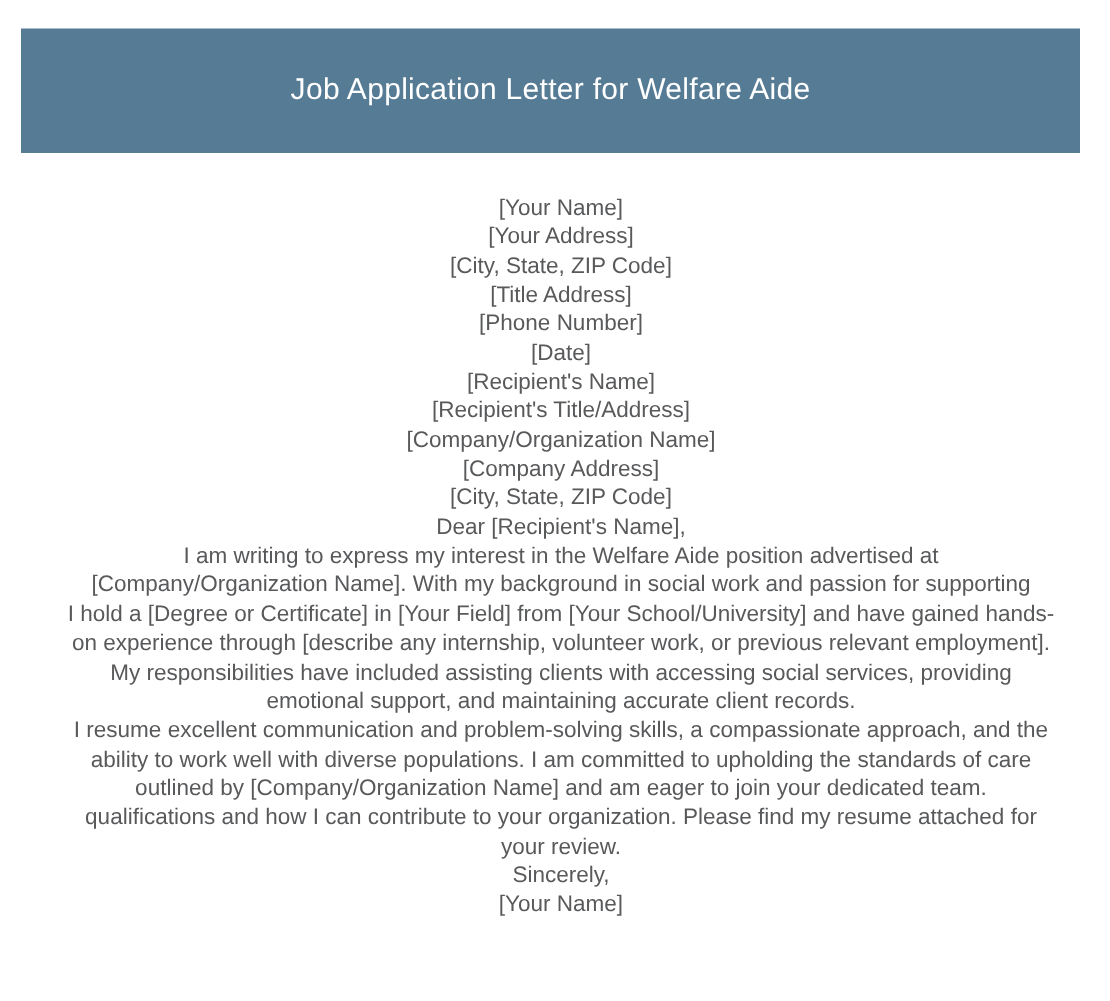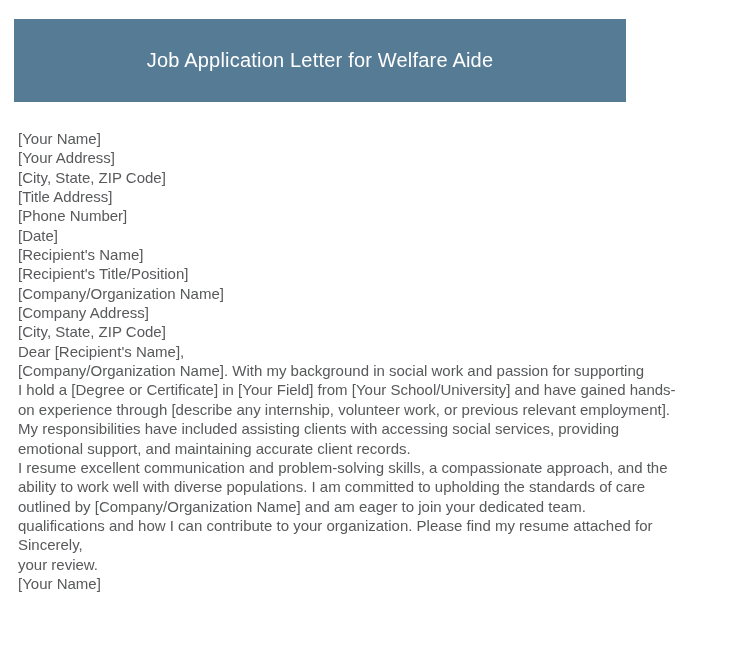--- a/index.html
+++ b/index.html
@@ -16,21 +16,21 @@
   }
   .page {
     position: absolute;
     inset: 0;
     background: #ffffff;
   }
   .title-bar {
     position: absolute;
     left: 14px;
     top: 19px;
-    width: 612px;
+    width: 706px;
     height: 83px;
     background: #567B95;
     display: flex;
     align-items: center;
     justify-content: center;
   }
   .doc-title {
     margin: 0;
     color: #ffffff;
     font-size: 20px;
@@ -39,20 +39,21 @@
     text-align: center;
   }
   .letter-body {
     position: absolute;
     left: 18px;
     top: 129px;
     width: 712px;
     color: #58595B;
     font-size: 15px;
     line-height: 19.35px;
+    text-align: center;
   }
   .letter-line {
     white-space: nowrap;
   }
 </style>
 </head>
 <body>
 
 <div class="page">
 
@@ -62,32 +63,33 @@
 
   <main class="letter-body">
 
   <div class="letter-line">[Your Name]</div>
       <div class="letter-line">[Your Address]</div>
       <div class="letter-line">[City, State, ZIP Code]</div>
       <div class="letter-line">[Title Address]</div>
       <div class="letter-line">[Phone Number]</div>
       <div class="letter-line">[Date]</div>
       <div class="letter-line">[Recipient's Name]</div>
-      <div class="letter-line">[Recipient's Title/Position]</div>
+      <div class="letter-line">[Recipient's Title/Address]</div>
       <div class="letter-line">[Company/Organization Name]</div>
       <div class="letter-line">[Company Address]</div>
       <div class="letter-line">[City, State, ZIP Code]</div>
       <div class="letter-line">Dear [Recipient's Name],</div>
+      <div class="letter-line">I am writing to express my interest in the Welfare Aide position advertised at</div>
       <div class="letter-line">[Company/Organization Name]. With my background in social work and passion for supporting</div>
       <div class="letter-line">I hold a [Degree or Certificate] in [Your Field] from [Your School/University] and have gained hands-</div>
       <div class="letter-line">on experience through [describe any internship, volunteer work, or previous relevant employment].</div>
       <div class="letter-line">My responsibilities have included assisting clients with accessing social services, providing</div>
       <div class="letter-line">emotional support, and maintaining accurate client records.</div>
       <div class="letter-line">I resume excellent communication and problem-solving skills, a compassionate approach, and the</div>
       <div class="letter-line">ability to work well with diverse populations. I am committed to upholding the standards of care</div>
       <div class="letter-line">outlined by [Company/Organization Name] and am eager to join your dedicated team.</div>
       <div class="letter-line">qualifications and how I can contribute to your organization. Please find my resume attached for</div>
+      <div class="letter-line">your review.</div>
       <div class="letter-line">Sincerely,</div>
-      <div class="letter-line">your review.</div>
       <div class="letter-line">[Your Name]</div>
     </main>
 
 </div>
 
 </body></html>

